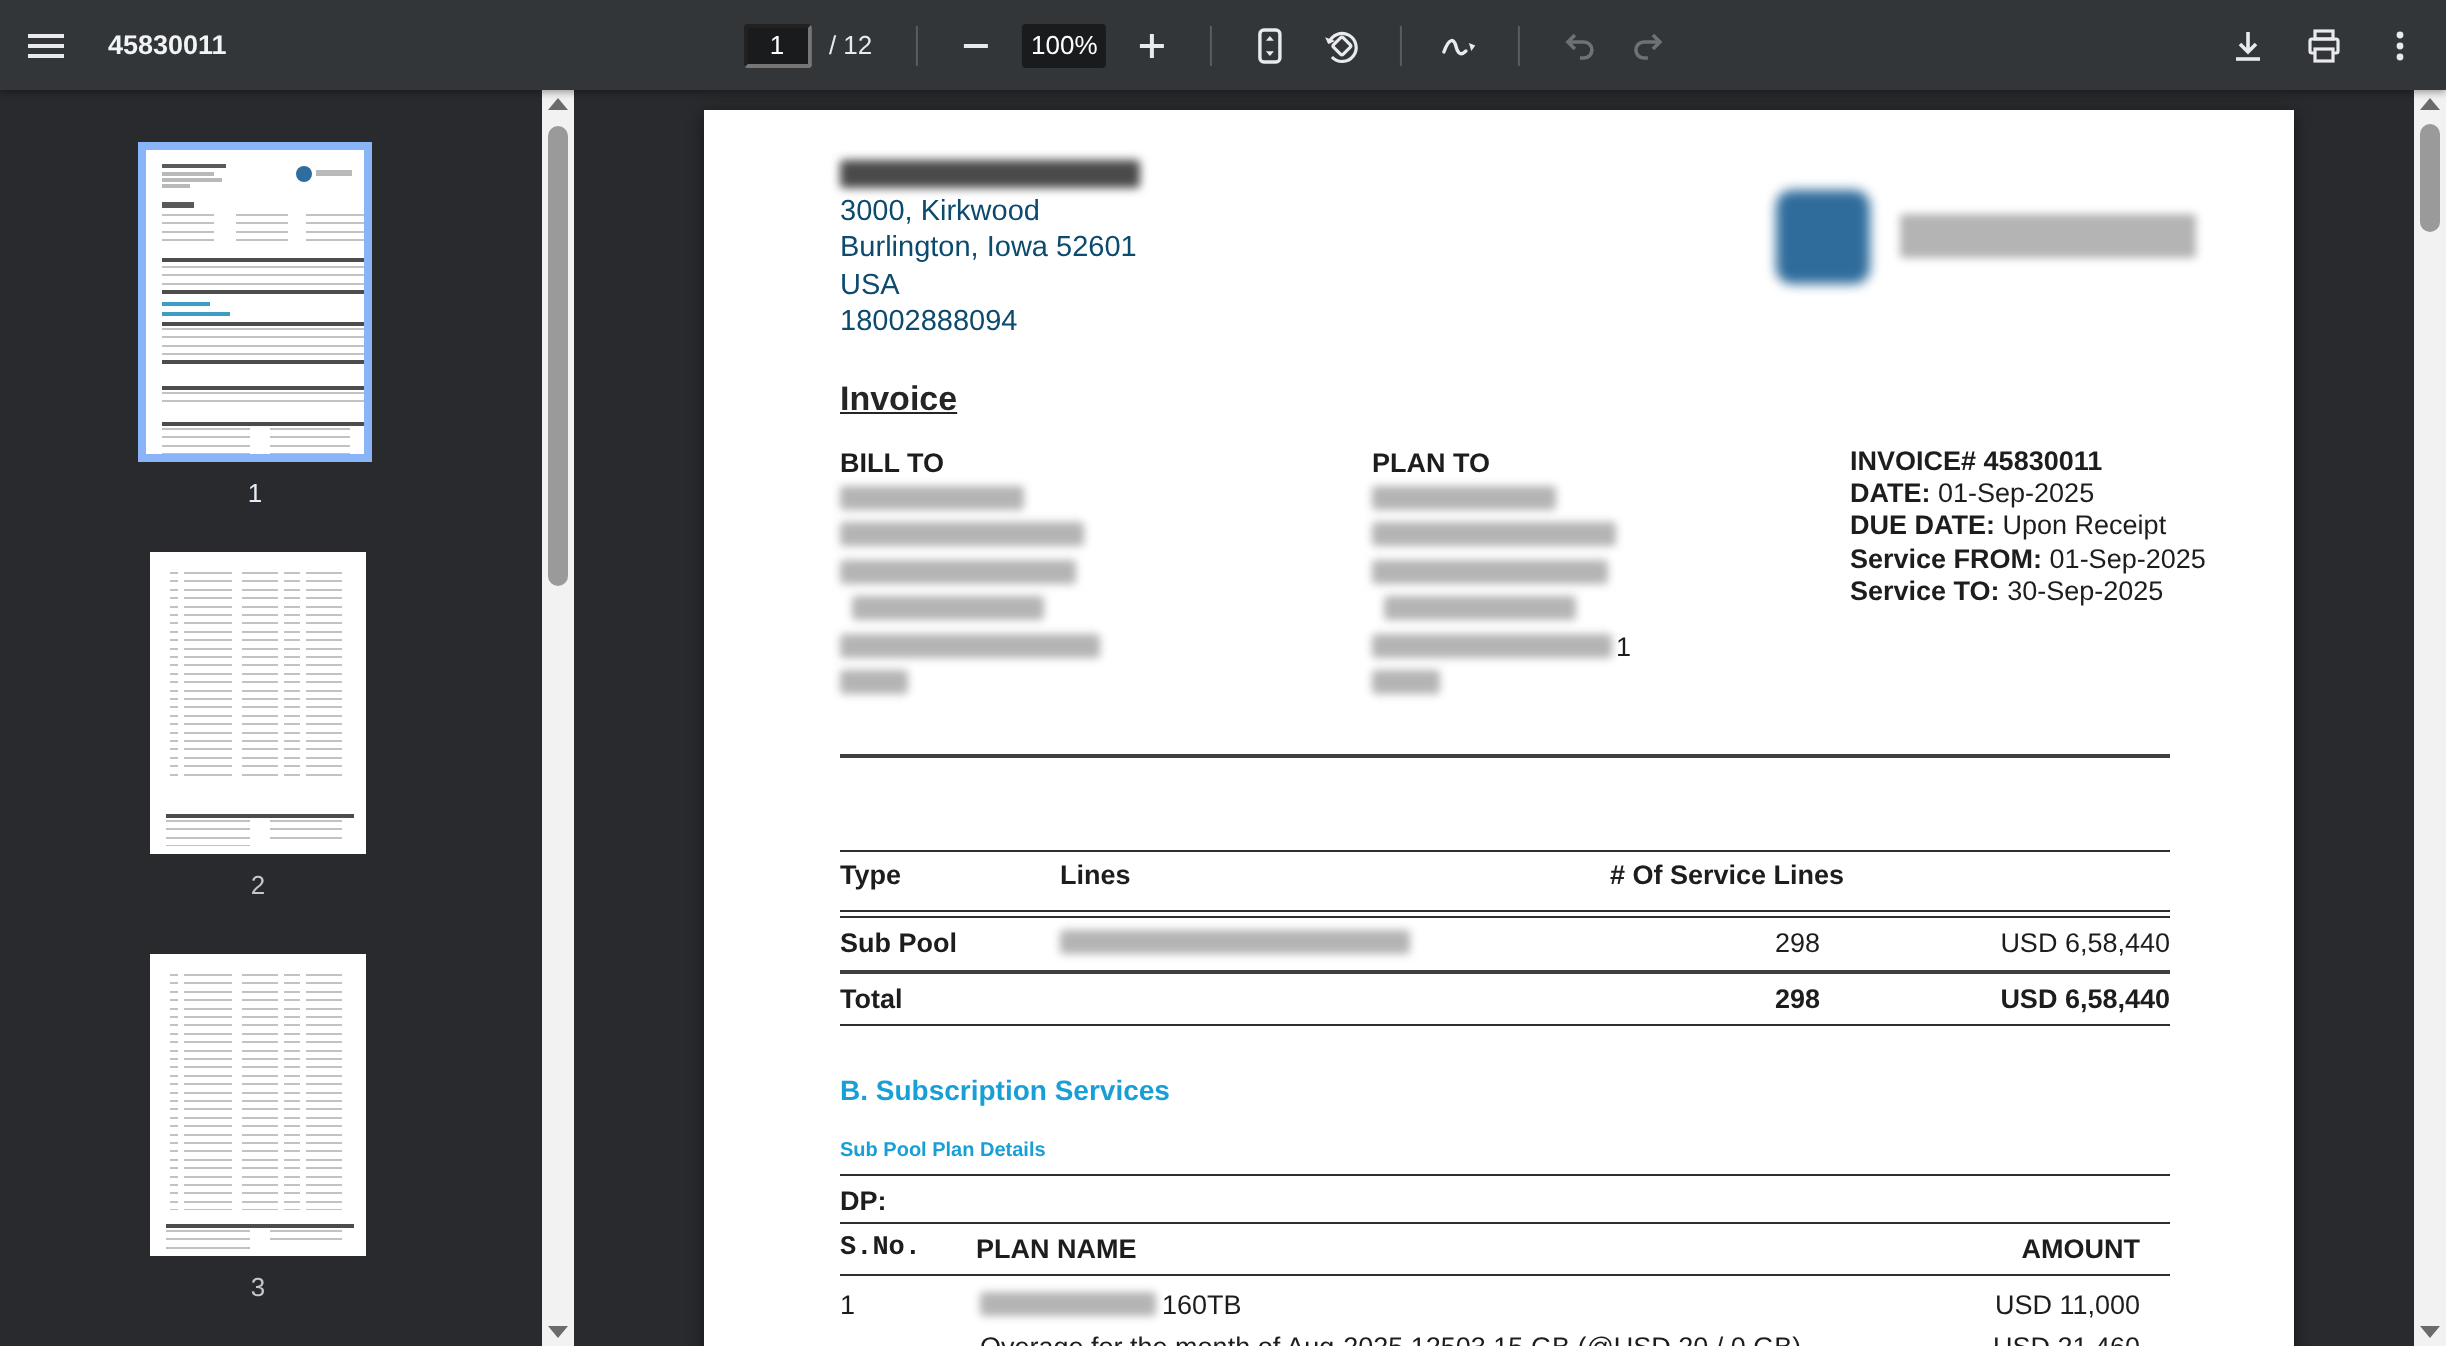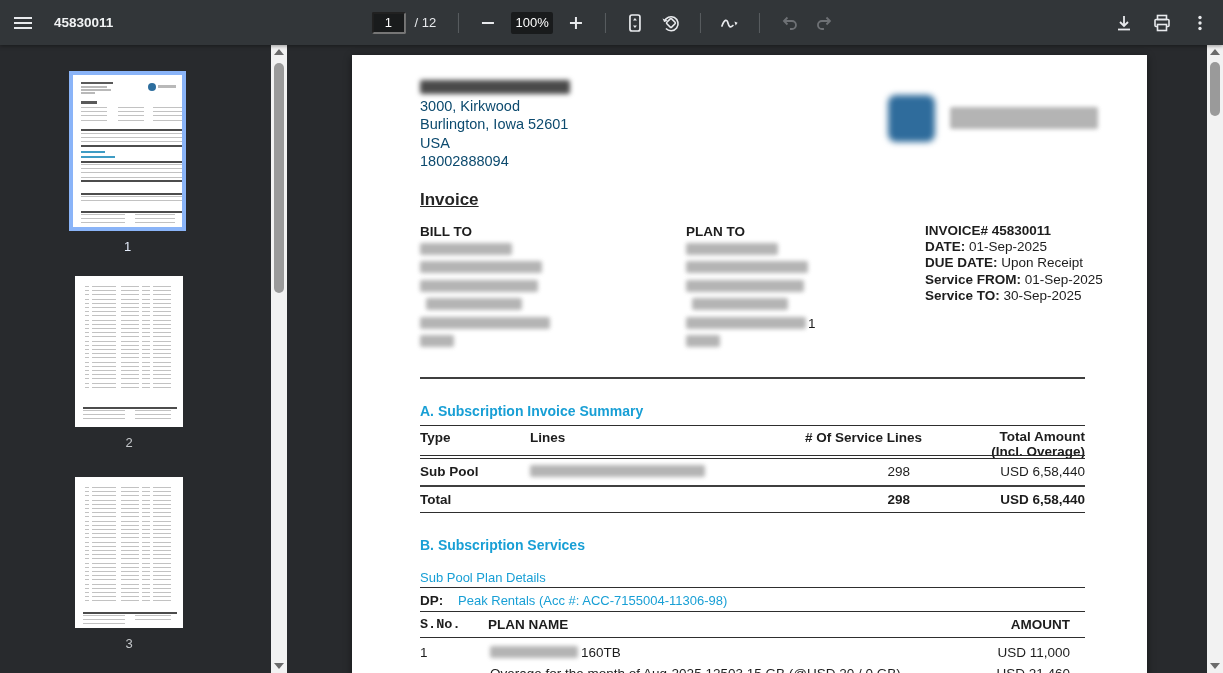--- a/index.html
+++ b/index.html
@@ -59,21 +59,21 @@
   .blur-gray { background:#9b9b9b; filter:blur(2.2px); border-radius:2px; opacity:.75; }
   .blur-logo { background:#2f6c9c; filter:blur(3px); border-radius:8px; }
 
   .addr { font-size:14.5px; line-height:18.3px; color:#0c4a6e; }
   .inv-title { font-size:17px; font-weight:bold; text-decoration:underline; color:#252525; }
   .h-bold { font-size:13.5px; font-weight:bold; color:#1d1d1d; }
   .detail-line { font-size:13.5px; color:#1d1d1d; white-space:nowrap; }
   .detail-line b { font-weight:bold; }
   .cyan { color:#189fd5; }
   .sec-title { font-size:14px; font-weight:bold; }
-  .sub-title { font-size:13px; font-weight:normal; }
+  .sub-title { font-size:10px; font-weight:bold; }
   .cell { font-size:13.5px; color:#1d1d1d; }
   .cell-b { font-size:13.5px; font-weight:bold; color:#1d1d1d; }
   .rline { position:absolute; background:#2e2e2e; height:1px; }
   .rline2 { position:absolute; background:#3f3f3f; height:2px; }
   .ta-r { text-align:right; }
 </style>
 </head>
 <body>
 
 <div class="app">
@@ -309,48 +309,42 @@
       <div class="abs" style="left:573px; top:168px; line-height:16.2px;">
         <div class="detail-line"><b>INVOICE#</b>&nbsp;<b>45830011</b></div>
         <div class="detail-line"><b>DATE:</b>&nbsp;<span>01-Sep-2025</span></div>
         <div class="detail-line"><b>DUE DATE:</b>&nbsp;<span>Upon Receipt</span></div>
         <div class="detail-line"><b>Service FROM:</b>&nbsp;<span>01-Sep-2025</span></div>
         <div class="detail-line"><b>Service TO:</b>&nbsp;<span>30-Sep-2025</span></div>
       </div>
 
       <div class="rline2" style="left:68px; top:322px; width:665px;"></div>
 
-      <div class="abs sec-title cyan" style="left:68px; top:348px;">A. Subscription Invoice Summary</div>
       <div class="rline" style="left:68px; top:370px; width:665px;"></div>
       <div class="abs cell-b" style="left:68px; top:375px;">Type</div>
       <div class="abs cell-b" style="left:178px; top:375px;">Lines</div>
       <div class="abs cell-b ta-r" style="left:376px; top:375px; width:194px;"># Of Service Lines</div>
-      <div class="abs cell-b ta-r" style="left:583px; top:375px; width:150px; line-height:14.5px;">
-        <div>Total Amount</div>
-        <div>(Incl. Overage)</div>
-      </div>
       <div class="rline" style="left:68px; top:400px; width:665px;"></div>
       <div class="rline" style="left:68px; top:403px; width:665px;"></div>
 
       <div class="abs cell" style="left:68px; top:409px;font-weight:bold;">Sub Pool</div>
       <div class="abs blur-gray" style="left:178px; top:410px; width:175px; height:12px;"></div>
       <div class="abs cell ta-r" style="left:390px; top:409px; width:194px; padding-right:26px;">298</div>
       <div class="abs cell ta-r" style="left:583px; top:409px; width:150px;">USD 6,58,440</div>
 
       <div class="rline2" style="left:68px; top:430px; width:665px;"></div>
       <div class="abs cell-b" style="left:68px; top:437px;">Total</div>
       <div class="abs cell-b ta-r" style="left:390px; top:437px; width:194px; padding-right:26px;">298</div>
       <div class="abs cell-b ta-r" style="left:583px; top:437px; width:150px;">USD 6,58,440</div>
       <div class="rline" style="left:68px; top:457px; width:665px;"></div>
 
       <div class="abs sec-title cyan" style="left:68px; top:482px;">B. Subscription Services</div>
       <div class="abs sub-title cyan" style="left:68px; top:515px;">Sub Pool Plan Details</div>
       <div class="rline" style="left:68px; top:532px; width:665px;"></div>
       <div class="abs cell-b" style="left:68px; top:538px;">DP:</div>
-      <div class="abs sub-title cyan" style="left:106px; top:538px;">Peak Rentals (Acc #: ACC-7155004-11306-98)</div>
       <div class="rline" style="left:68px; top:556px; width:665px;"></div>
 
       <div class="abs cell-b" style="left:68px; top:562px;font-family:Liberation Mono, monospace;">S.No.</div>
       <div class="abs cell-b" style="left:136px; top:562px;">PLAN NAME</div>
       <div class="abs cell-b ta-r" style="left:533px; top:562px; width:185px;">AMOUNT</div>
       <div class="rline" style="left:68px; top:582px; width:665px;"></div>
 
       <div class="abs cell" style="left:68px; top:590px;">1</div>
       <div class="abs blur-gray" style="left:138px; top:591px; width:88px; height:12px;"></div>
       <div class="abs cell" style="left:229px; top:590px;">160TB</div>

